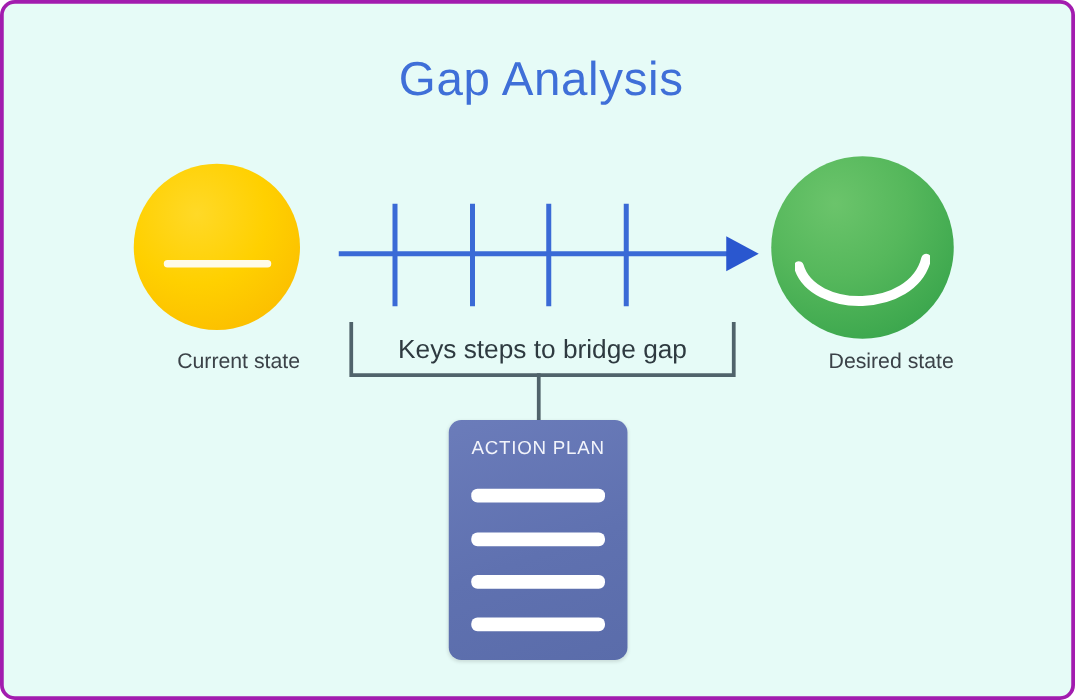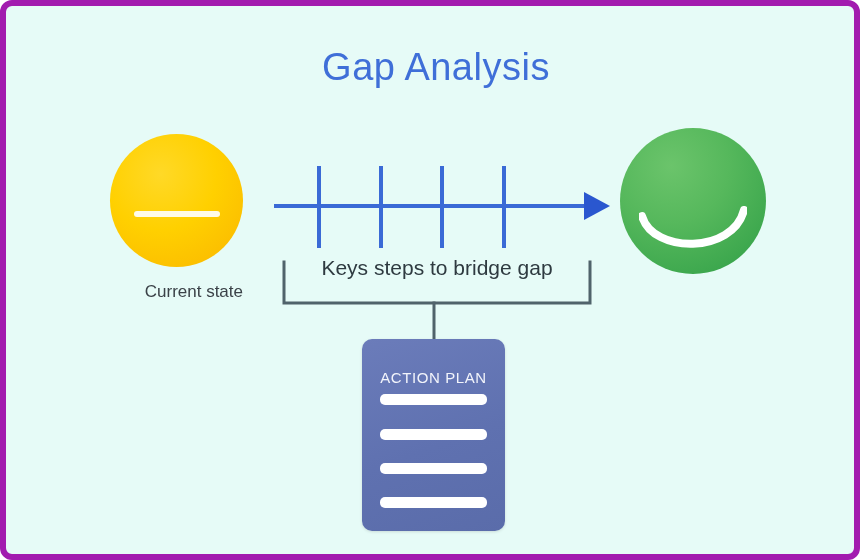--- a/index.html
+++ b/index.html
@@ -13,21 +13,21 @@
     font-family: "Liberation Sans", sans-serif;
     overflow: hidden;
   }
 
   #canvas {
     position: relative;
     width: 860px;
     height: 560px;
     box-sizing: border-box;
     background: #e6fbf7;
-    border: 6px solid #a21caf;
+    border: 3px solid #a21caf;
     border-radius: 12px;
     overflow: hidden;
   }
 
   
   .title {
     position: absolute;
     left: 0;
     top: 40px;
     width: 860px;
@@ -102,21 +102,21 @@
   #bracket-svg {
     position: absolute;
     left: 266px;
     top: 248px;
     width: 330px;
     height: 92px;
   }
   .bracket-caption {
     position: absolute;
     left: 277px;
-    top: 250px;
+    top: 265px;
     width: 308px;
     text-align: center;
     font-size: 21px;
     color: #2e3a40;
     white-space: nowrap;
     user-select: none;
   }
 
   
   #action-plan-card {
@@ -132,21 +132,20 @@
   #action-plan-title {
     position: absolute;
     left: 0;
     top: 14px;
     width: 100%;
     text-align: center;
     font-size: 15px;
     letter-spacing: 0.6px;
     color: #f2f4fb;
     user-select: none;
-    margin-top: 16px;
   }
   .plan-line {
     position: absolute;
     left: 18px;
     width: 107px;
     height: 11px;
     background: #ffffff;
     border-radius: 5px;
   }
   .plan-line.l1 { top: 55px; }
@@ -167,20 +166,21 @@
     </div>
     <div class="face-label" id="current-face-label">Current state</div>
   </div>
 
   <div class="face-group" id="desired-face-group">
     <div class="face-circle" id="desired-face-circle">
       <svg class="mouth-smile" viewBox="0 0 108 68">
         <path d="M3 20 C 14 58, 94 58, 105 14" fill="none" stroke="#ffffff" stroke-width="8" stroke-linecap="round"></path>
       </svg>
     </div>
+    <div class="face-label" id="desired-face-label">Desired state</div>
   </div>
 
   <svg id="timeline" viewBox="0 0 344 104">
     <g stroke="#3a6ad6" stroke-width="4" stroke-linecap="butt">
       <line x1="6" y1="50" x2="322" y2="50"></line>
       <line x1="51" y1="10" x2="51" y2="92"></line>
       <line x1="113" y1="10" x2="113" y2="92"></line>
       <line x1="174" y1="10" x2="174" y2="92"></line>
       <line x1="236" y1="10" x2="236" y2="92"></line>
     </g>

